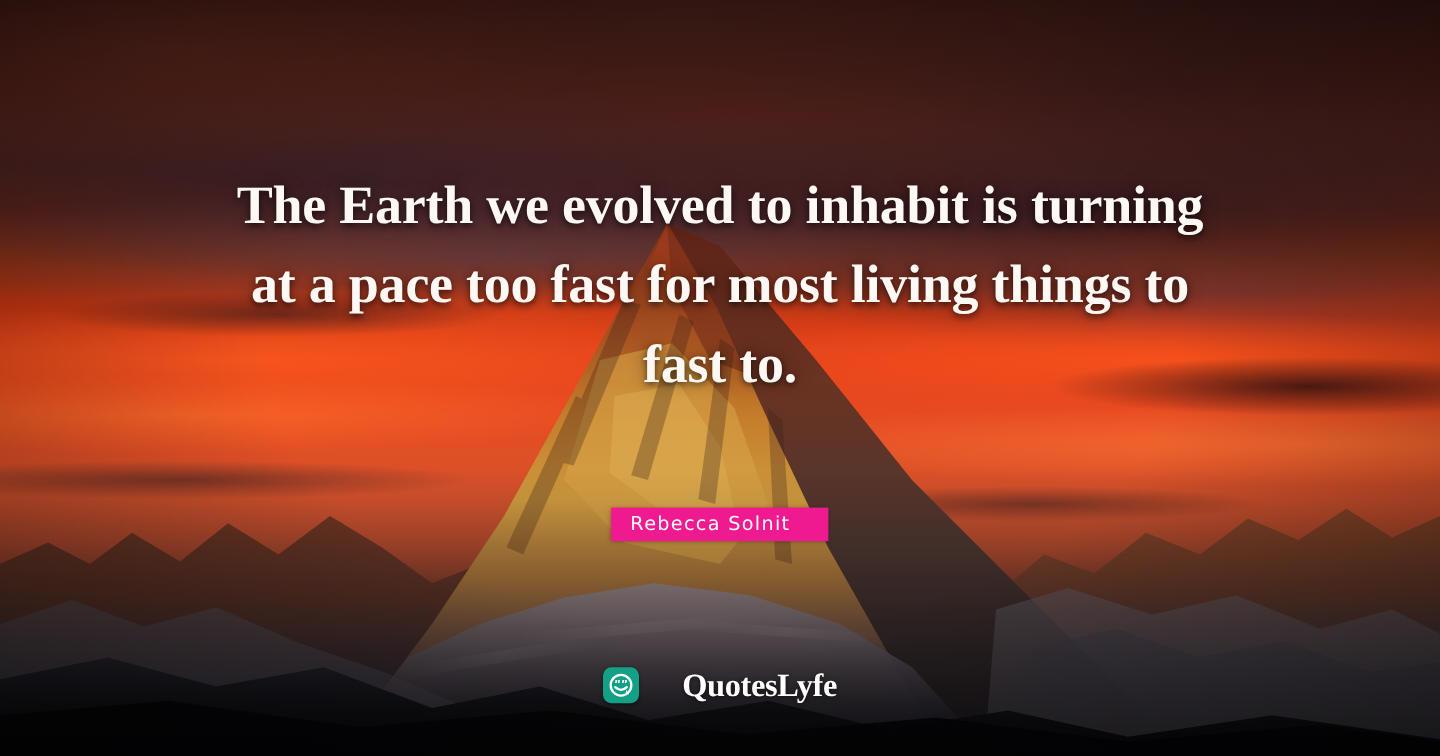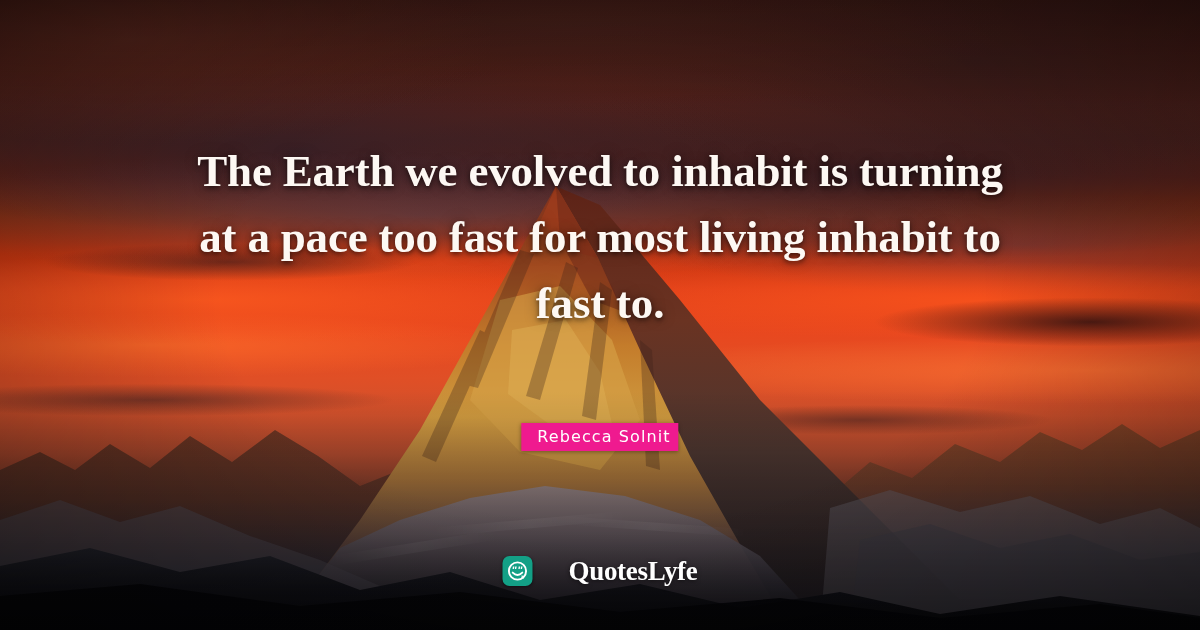--- a/index.html
+++ b/index.html
@@ -109,21 +109,21 @@
   }
   #quote-text .qline { display: block; white-space: nowrap; }
 
   #author-badge {
     position: absolute;
     top: 423px;
     left: 50%;
     transform: translateX(-50%);
     background: #ef1a8f;
     color: #ffffff;
-    padding: 5px 8px 6px 16px;
+    padding: 5px 32px 6px 16px;
     font-family: "DejaVu Sans", sans-serif;
     font-size: 16px;
     letter-spacing: 1.1px;
     line-height: 17px;
     white-space: nowrap;
     box-shadow: 0 1px 4px rgba(0,0,0,.38);
   }
 
   #brand {
     position: absolute;
@@ -266,21 +266,21 @@
                L1100,604 L1200,618 L1200,630 L0,630 Z" fill="#07070b" opacity=".9"></path>
     </svg>
   </div>
 
   <div class="bg-layer" id="vignette"></div>
 
   <div id="content">
 
     <div id="quote-text">
       <span class="qline">The Earth we evolved to inhabit is turning</span>
-      <span class="qline">at a pace too fast for most living inhabit to</span>
+      <span class="qline">at a pace too fast for most living things to</span>
       <span class="qline">fast to.</span>
     </div>
 
     <div id="author-badge">
       <span>Rebecca Solnit</span>
     </div>
 
     <div id="brand">
       <span id="brand-mark">
         <svg width="22" height="22" viewBox="0 0 22 22" xmlns="http://www.w3.org/2000/svg">

